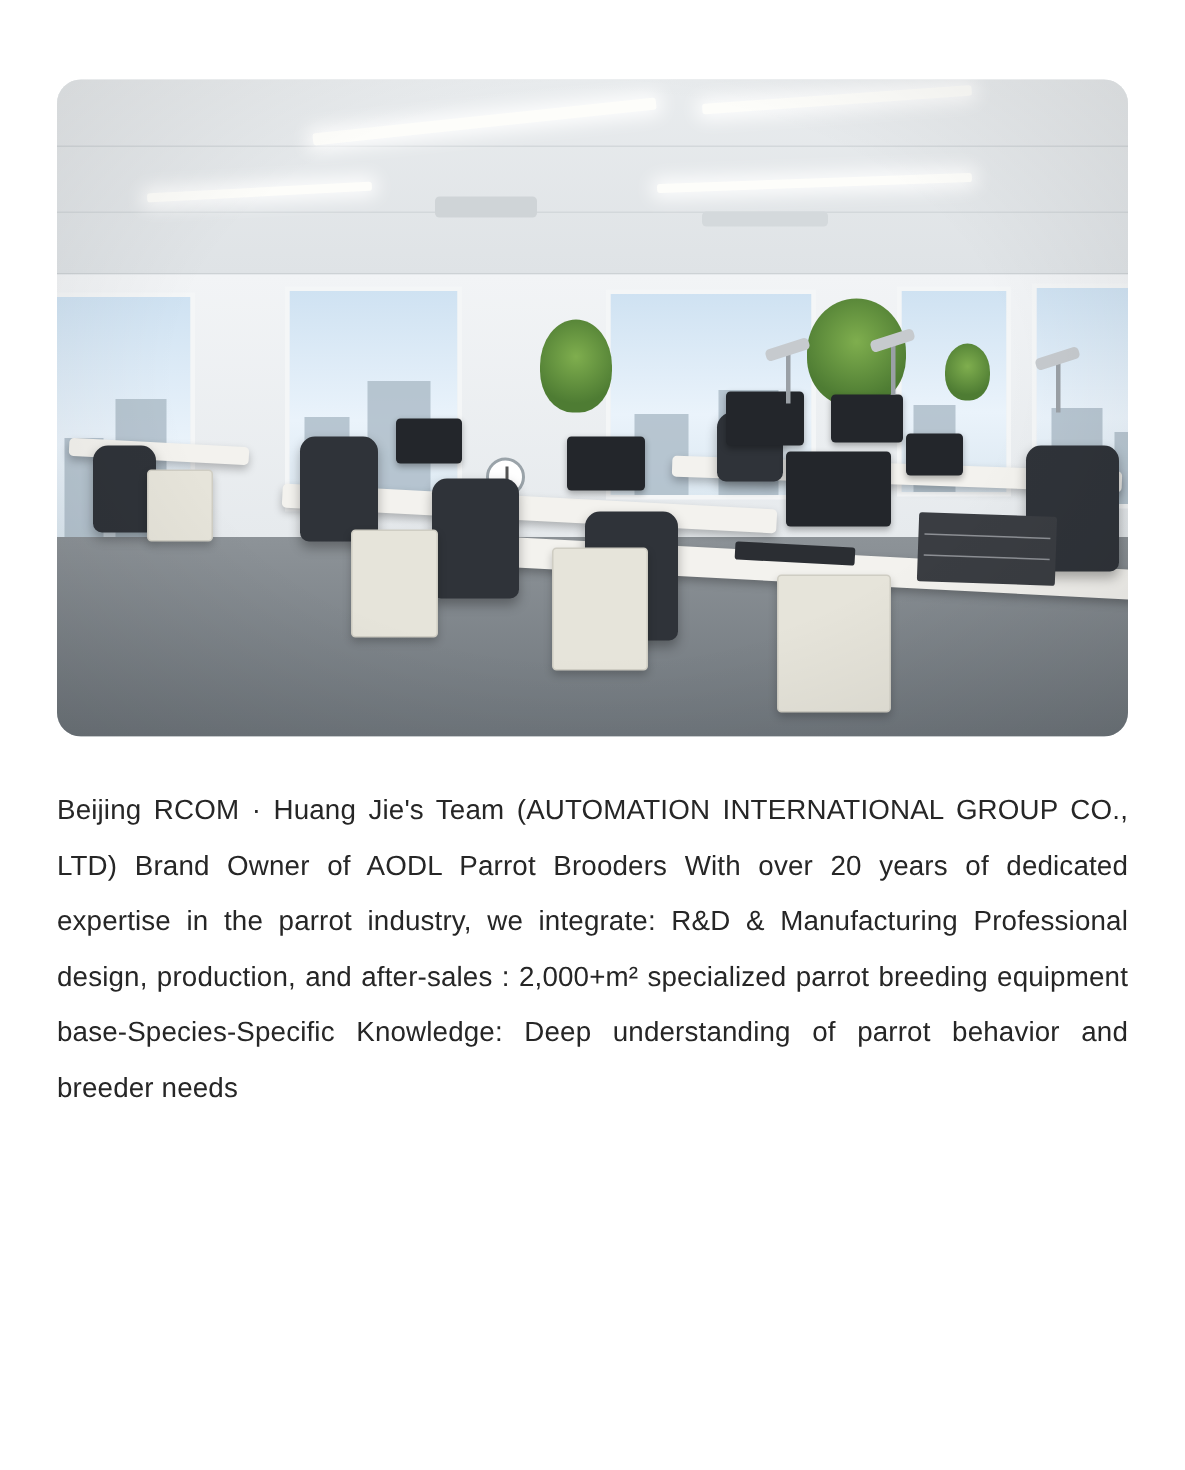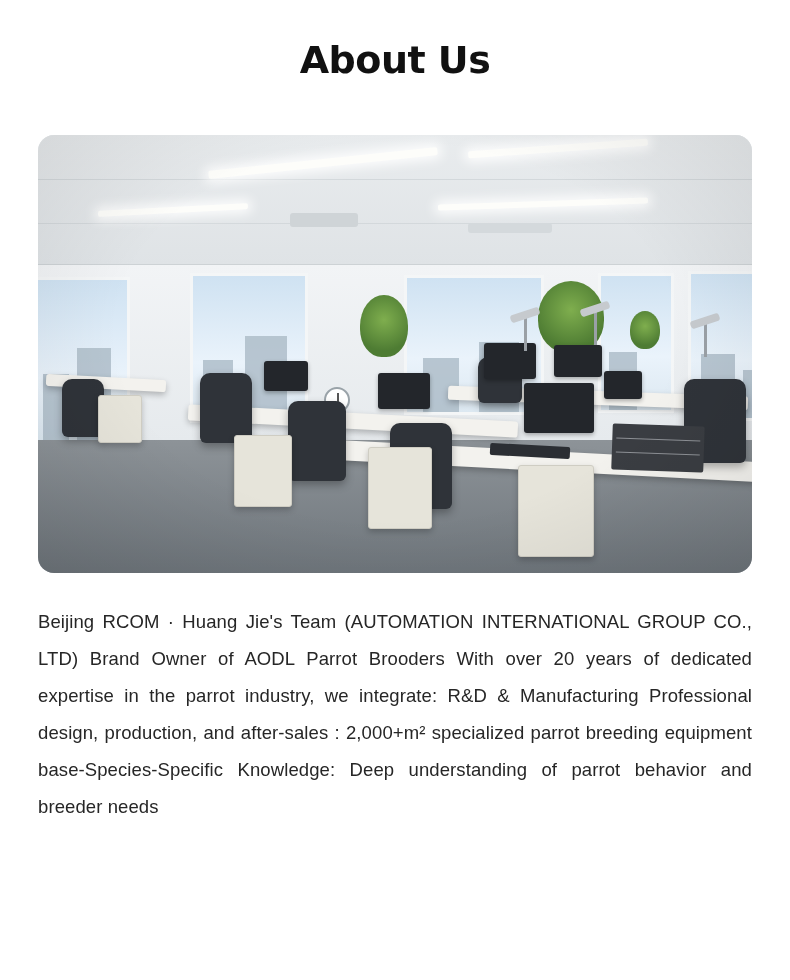--- a/index.html
+++ b/index.html
@@ -183,21 +183,20 @@
     text-justify: inter-word;
     letter-spacing: 0.1px;
     font-family: "Liberation Sans", sans-serif;
   }
 </style>
 </head>
 <body>
 
 <div class="page">
 
-  <h1 class="page-title">About Us</h1>
 
   <div class="hero-wrap">
     <div class="photo">
       <div class="ceiling"></div>
       <div class="lamp l1"></div>
       <div class="lamp l2"></div>
       <div class="lamp l3"></div>
       <div class="lamp l4"></div>
       <div class="vent"></div>
       <div class="vent2"></div>

